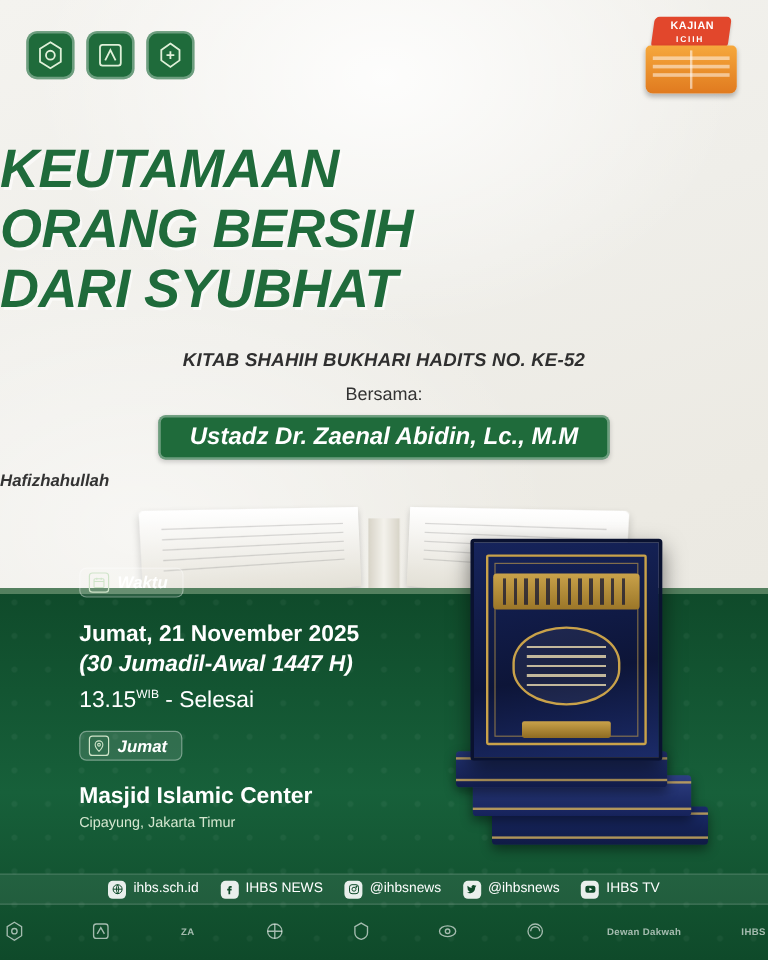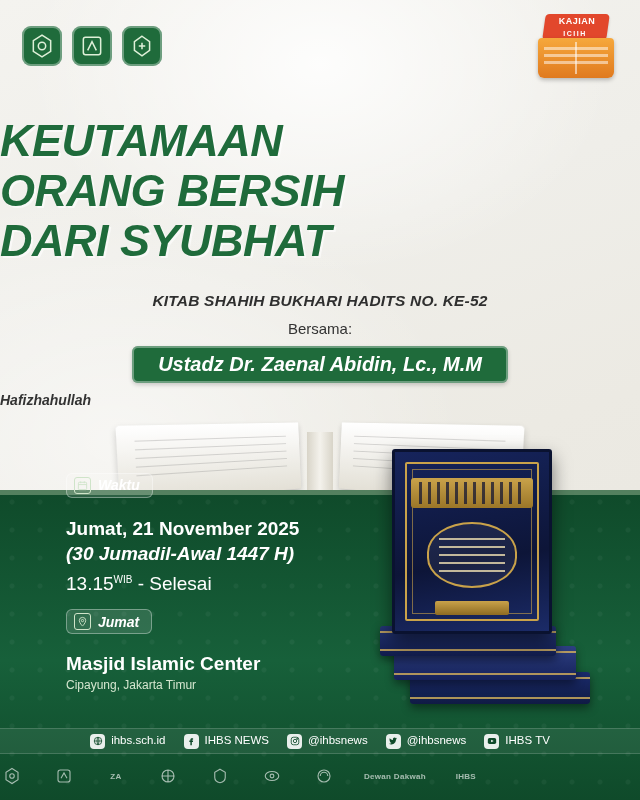--- a/index.html
+++ b/index.html
@@ -274,21 +274,21 @@
     background: rgba(255,255,255,.9);
     color: #0f4a2a;
     display: flex; align-items: center; justify-content: center;
   }
   .soc .ic svg { width: 10px; height: 10px; }
 
   
   .sponsors {
     position: absolute; left: 0; right: 0; bottom: 6px;
     height: 36px;
-    display: flex; align-items: center; justify-content: flex-start; gap: 28px;
+    display: flex; align-items: center; justify-content: space-between; gap: 28px;
   }
   .sp {
     display: flex; align-items: center; justify-content: center;
     color: rgba(255,255,255,.62);
     font-size: 8px; font-weight: bold; letter-spacing: .3px;
     height: 24px; min-width: 24px;
   }
   .sp svg { width: 18px; height: 18px; }
 </style>
 </head>

